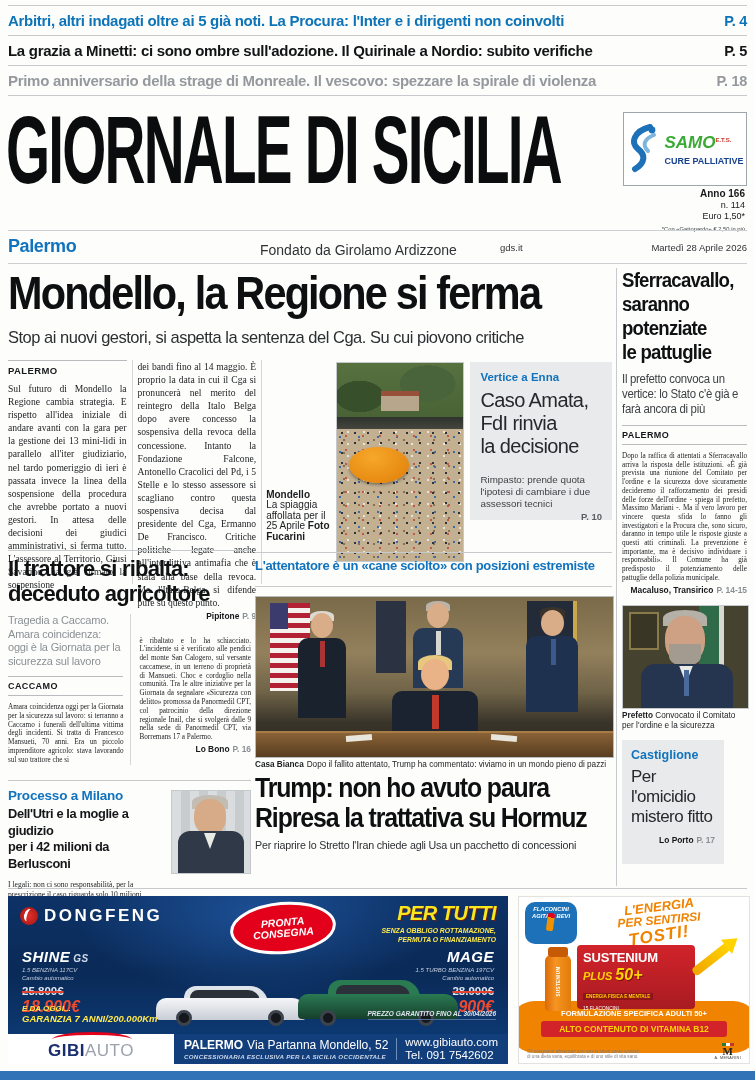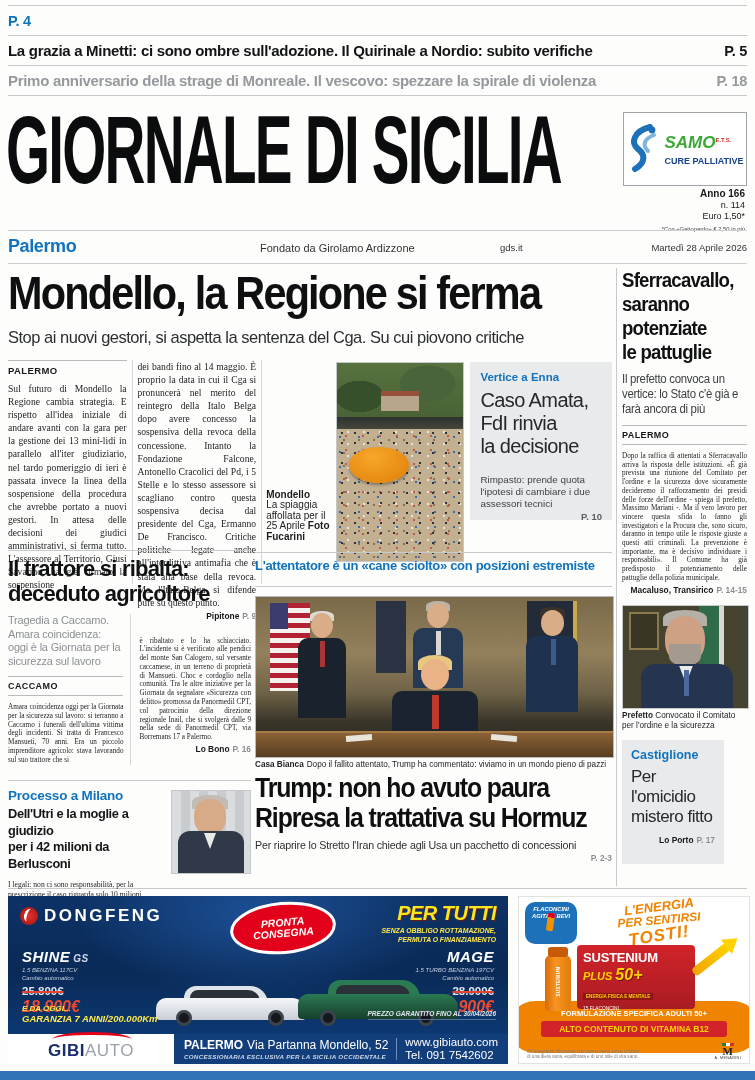--- a/index.html
+++ b/index.html
@@ -26,21 +26,21 @@
   .samo-name{font-style:italic;font-weight:bold;font-size:17px;color:#3aaa35;}
   .samo-ets{font-size:6px;color:#c8342a;font-weight:bold;vertical-align:super;}
   .samo-tag{font-weight:bold;font-size:9px;color:#16418f;margin-top:3px;}
   .edition{top:188px;right:10px;text-align:right;font-size:9px;line-height:11.5px;color:#17191b;}
   .ed-anno{font-weight:bold;font-size:10px;}
   .ed-note{font-size:5.8px;color:#3a3d40;margin-top:1px;}
 
   
   .infobar{top:230px;left:8px;right:8px;height:32px;border-top:1px solid #cdd0d2;border-bottom:1px solid #cdd0d2;}
   .ib-city{position:absolute;left:0;top:5px;font-size:18px;font-weight:bold;color:#1173bd;letter-spacing:-0.4px;}
-  .ib-founded{position:absolute;left:252px;top:11px;font-size:11px;color:#303336;text-align:right;}
+  .ib-founded{position:absolute;left:252px;top:11px;font-size:14px;color:#303336;text-align:right;}
   .ib-site{position:absolute;left:492px;top:11px;font-size:9.5px;color:#303336;}
   .ib-date{position:absolute;right:0;top:11px;font-size:9.5px;color:#303336;}
 
   
   .lead-headline{top:266px;left:8px;font-size:46px;font-weight:bold;letter-spacing:-2px;color:#0d0f10;
                  transform:scale(0.9,1);transform-origin:left top;white-space:nowrap;}
   .lead-subhead{top:328px;left:8px;width:640px;font-size:17px;letter-spacing:-0.5px;color:#2c2f32;
                 transform:scale(0.97,1);transform-origin:left top;white-space:nowrap;}
   .lead-row{top:360px;left:8px;width:604px;height:224px;display:flex;}
   .lead-col1{width:119px;padding-right:5px;border-right:1px solid #d5d7d9;}
@@ -248,20 +248,21 @@
 
   .bottom-bar{top:1071px;left:0;right:0;height:9px;background:#3273b8;}
 </style>
 </head>
 <body>
 
 <div id="page">
 
   <div class="abs topstrip">
     <div class="ts-row ts-r1">
+      <span>Arbitri, altri indagati oltre ai 5 già noti. La Procura: l'Inter e i dirigenti non coinvolti</span>
       <span class="ts-page">P. 4</span>
     </div>
     <div class="ts-row ts-r2">
       <span>La grazia a Minetti: ci sono ombre sull'adozione. Il Quirinale a Nordio: subito verifiche</span>
       <span class="ts-page">P. 5</span>
     </div>
     <div class="ts-row ts-r3">
       <span>Primo anniversario della strage di Monreale. Il vescovo: spezzare la spirale di violenza</span>
       <span class="ts-page">P. 18</span>
     </div>
@@ -404,21 +405,20 @@
     <div class="tr-desk"></div>
     <div class="tr-paper" style="left:90px;"></div>
     <div class="tr-paper" style="left:235px;transform:rotate(5deg);"></div>
   </div>
   <div class="abs trump-caption">
     <b>Casa Bianca</b><span>Dopo il fallito attentato, Trump ha commentato: viviamo in un mondo pieno di pazzi</span>
   </div>
   <div class="abs trump-head pre">Trump: non ho avuto paura
 Ripresa la trattativa su Hormuz</div>
   <div class="abs trump-deck">Per riaprire lo Stretto l'Iran chiede agli Usa un pacchetto di concessioni</div>
-  <div class="abs trump-page">P. 2-3</div>
 
   <div class="abs sidebar">
     <div class="sb-head pre">Sferracavallo,
 saranno
 potenziate
 le pattuglie</div>
     <div class="sb-deck">Il prefetto convoca un vertice: lo Stato c'è già e farà ancora di più</div>
     <div class="kicker2">PALERMO</div>
     <div class="sb-body">Dopo la raffica di attentati a Sferracavallo arriva la risposta delle istituzioni. «È già prevista una riunione del Comitato per l'ordine e la sicurezza dove sicuramente decideremo il rafforzamento dei presidi delle forze dell'ordine - spiega il prefetto, Massimo Mariani -. Ma il vero lavoro per vincere questa sfida lo fanno gli investigatori e la Procura che, sono sicuro, daranno in tempo utile le risposte giuste a questi atti criminali. La prevenzione è importante, ma è decisivo individuare i responsabili». Il Comune ha già predisposto il potenziamento delle pattuglie della polizia municipale.</div>
     <div class="byline">

